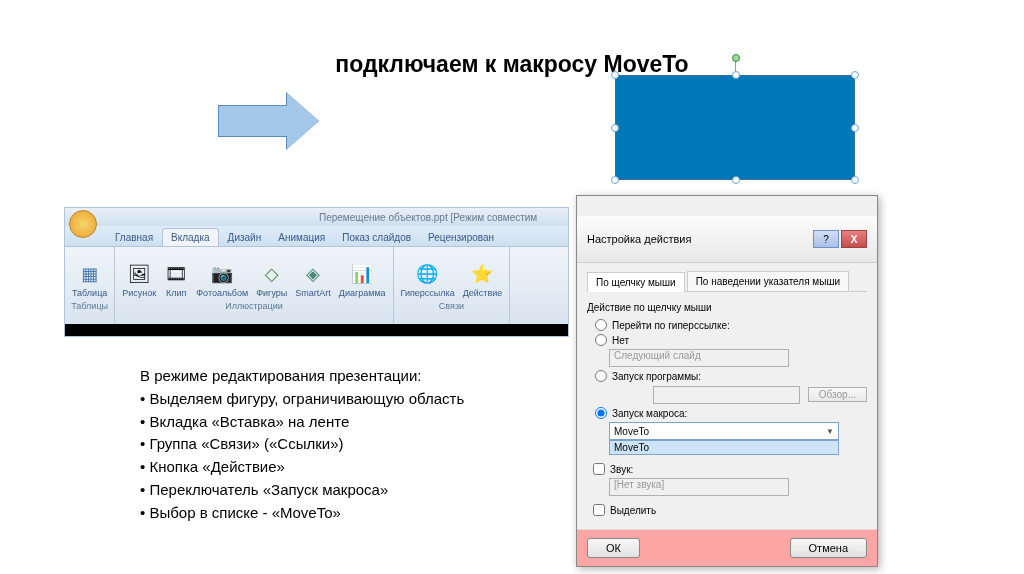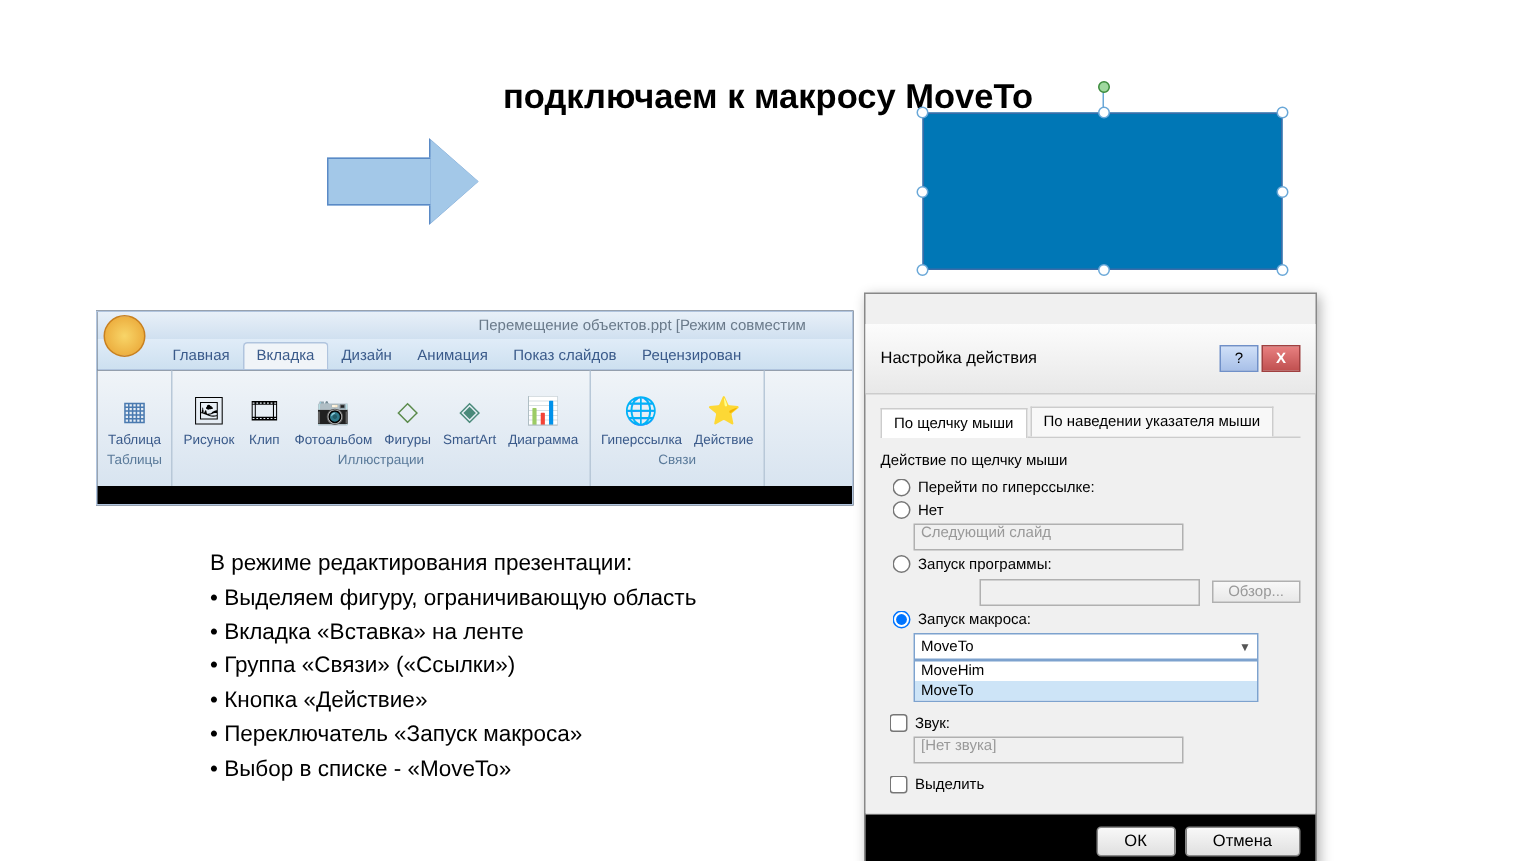--- a/index.html
+++ b/index.html
@@ -55,21 +55,21 @@
     .dlg-dropdown { position: relative; margin-left: 22px; margin-top: 2px; }
     .dlg-dd-main { width: 230px; height: 18px; border: 1px solid #7da2ce; background: #fff; font-size: 10px; padding: 0 4px; display: flex; align-items: center; justify-content: space-between; }
     .dlg-dd-arrow { font-size: 8px; color: #555; }
     .dlg-dd-list { border: 1px solid #7da2ce; background: #fff; width: 230px; }
     .dlg-dd-item { padding: 1px 4px; font-size: 10px; cursor: pointer; }
     .dlg-dd-item.selected { background: #cde4f7; }
     .dlg-checkbox-row { display: flex; align-items: center; gap: 5px; margin: 8px 0 3px 6px; }
     .dlg-checkbox { width: 12px; height: 12px; }
     .dlg-btn-browse { margin-left: 8px; padding: 1px 10px; font-size: 10px; border: 1px solid #b0b0b0; background: linear-gradient(#f8f8f8, #e8e8e8); cursor: pointer; }
     .dlg-btn-browse.disabled { color: #999; }
-    .dlg-footer { display: flex; justify-content: flex-end; gap: 6px; padding: 8px 10px; background: #000000; border-top: 1px solid #ddd; }
+    .dlg-footer { display: flex; justify-content: space-between; gap: 6px; padding: 8px 10px; background: #fca5a5; border-top: 1px solid #ddd; }
     .dlg-footer-btn { padding: 3px 18px; font-size: 11px; border: 1px solid #888; background: linear-gradient(#f8f8f8, #e0e0e0); cursor: pointer; border-radius: 3px; }
     .dlg-indent { margin-left: 22px; margin-top: 1px; display: flex; align-items: center; padding-left: 44px; }
     
     .instructions { position: absolute; top: 365px; left: 140px; width: 440px; font-size: 15px; line-height: 1.45; }
     .instructions p { margin-bottom: 1px; }
     
     .ic-table::before { content: "▦"; color: #4a7ab0; }
     .ic-picture::before { content: "🖼"; }
     .ic-clip::before { content: "🎞"; }
     .ic-album::before { content: "📷"; }
@@ -211,21 +211,20 @@
     <div class="dlg-row">
       <input type="radio" class="dlg-radio" checked="" style="">
       <span class="dlg-radio-label">Запуск макроса:</span>
     </div>
     <div class="dlg-dropdown">
       <div class="dlg-dd-main">
         <span>MoveTo</span>
         <span class="dlg-dd-arrow">▼</span>
       </div>
       <div class="dlg-dd-list">
-        <div class="dlg-dd-item">MoveHim</div>
         <div class="dlg-dd-item selected">MoveTo</div>
       </div>
     </div>
 
     <div class="dlg-checkbox-row">
       <input type="checkbox" class="dlg-checkbox" style="">
       <span class="dlg-radio-label">Звук:</span>
     </div>
     <div class="dlg-input disabled">[Нет звука]</div>
 

